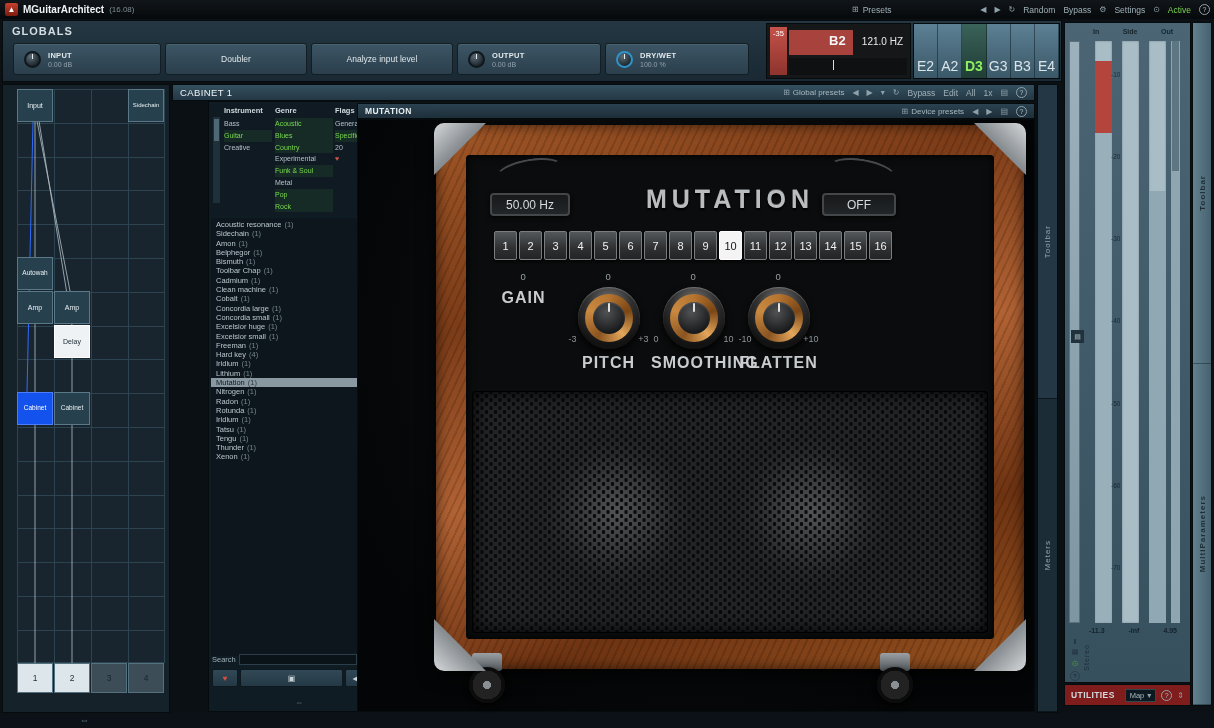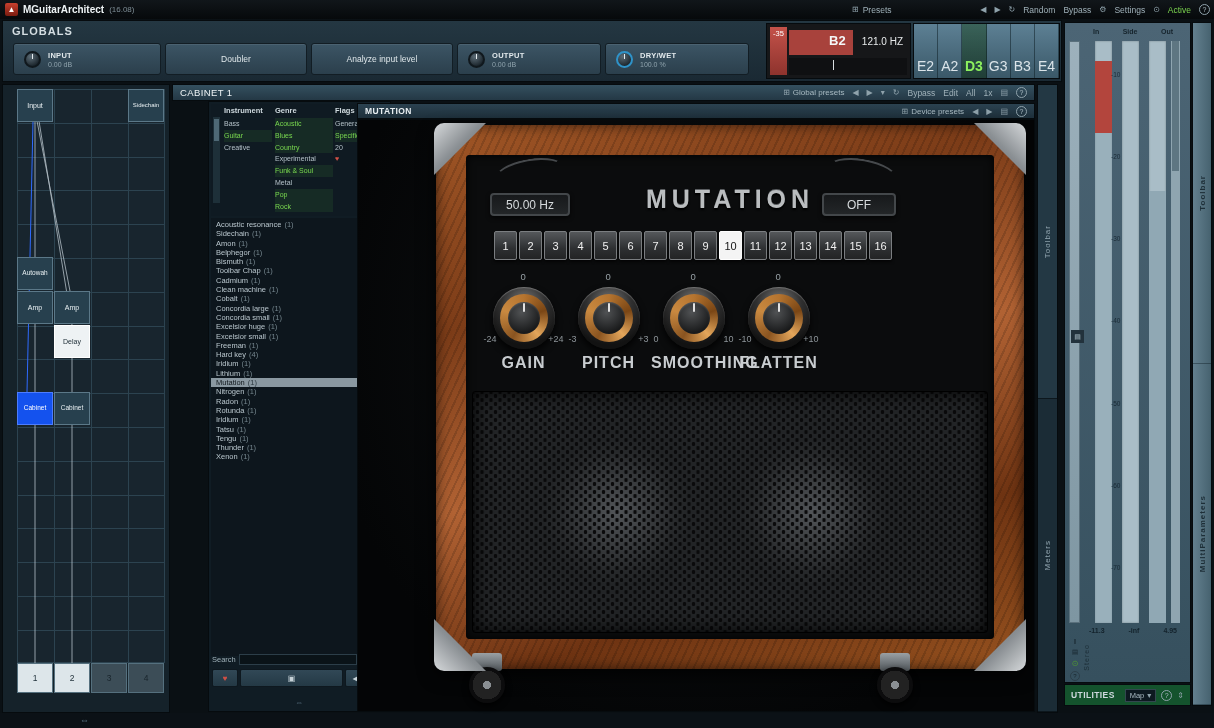--- a/index.html
+++ b/index.html
@@ -220,21 +220,21 @@
     font-size:7px; color:#13222b; font-weight:bold; }
   .mp-icons { position:absolute; left:3px; top:615px; width:14px; display:flex; flex-direction:column; gap:3px; align-items:center; }
   .mp-icons span { font-size:6.5px; color:#16242c; cursor:pointer; }
   .mp-icons .pw { color:#4f9a30; font-size:8px; }
   .mp-icons .hp { width:10px; height:10px; border:1px solid #2c3e49; border-radius:50%; display:flex;
     align-items:center; justify-content:center; font-size:6px; }
   .mp-stereo { position:absolute; left:18px; top:612px; height:44px; display:flex; align-items:center; }
   .mp-stereo .vtext { color:#1c2d36; font-size:7px; }
 
   
-  .utilities { left:1064px; top:684px; width:127px; height:22px; background:#14532d;
+  .utilities { left:1064px; top:684px; width:127px; height:22px; background:#7f1d1d;
     display:flex; align-items:center; gap:5px; padding:0 6px; }
   .ut-title { font-size:8.5px; font-weight:bold; color:#cfd9de; letter-spacing:.4px; }
   .ut-map { margin-left:auto; display:flex; align-items:center; gap:3px; background:#0d1920;
     border:1px solid #33474f; font-size:7.5px; color:#a9bac2; padding:1px 4px; cursor:pointer; }
   .ut-ic { font-size:8px; color:#8fa2ab; cursor:pointer; }
 
   
   .bottombar { position:absolute; left:0; top:713px; width:1214px; height:15px; background:#0b1116; }
   .bb-h { position:absolute; left:80px; top:2px; font-size:9px; color:#5e7787; cursor:pointer; }
 </style>
@@ -608,27 +608,20 @@
           <div class="abtn">14</div>
 
           <div class="abtn">15</div>
 
           <div class="abtn">16</div>
         </div>
       <div class="knobrow">
 
           <div class="kblock">
             <div class="kval">0</div>
-            <div class="kwrap">
-              <div class="knob">
-                <span class="kptr"></span>
-              </div>
-              <span class="kmin">-24</span>
-              <span class="kmax">+24</span>
-            </div>
             <div class="kname">GAIN</div>
           </div>
 
 
           <div class="kblock">
             <div class="kval">0</div>
             <div class="kwrap">
               <div class="knob">
                 <span class="kptr"></span>
               </div>

